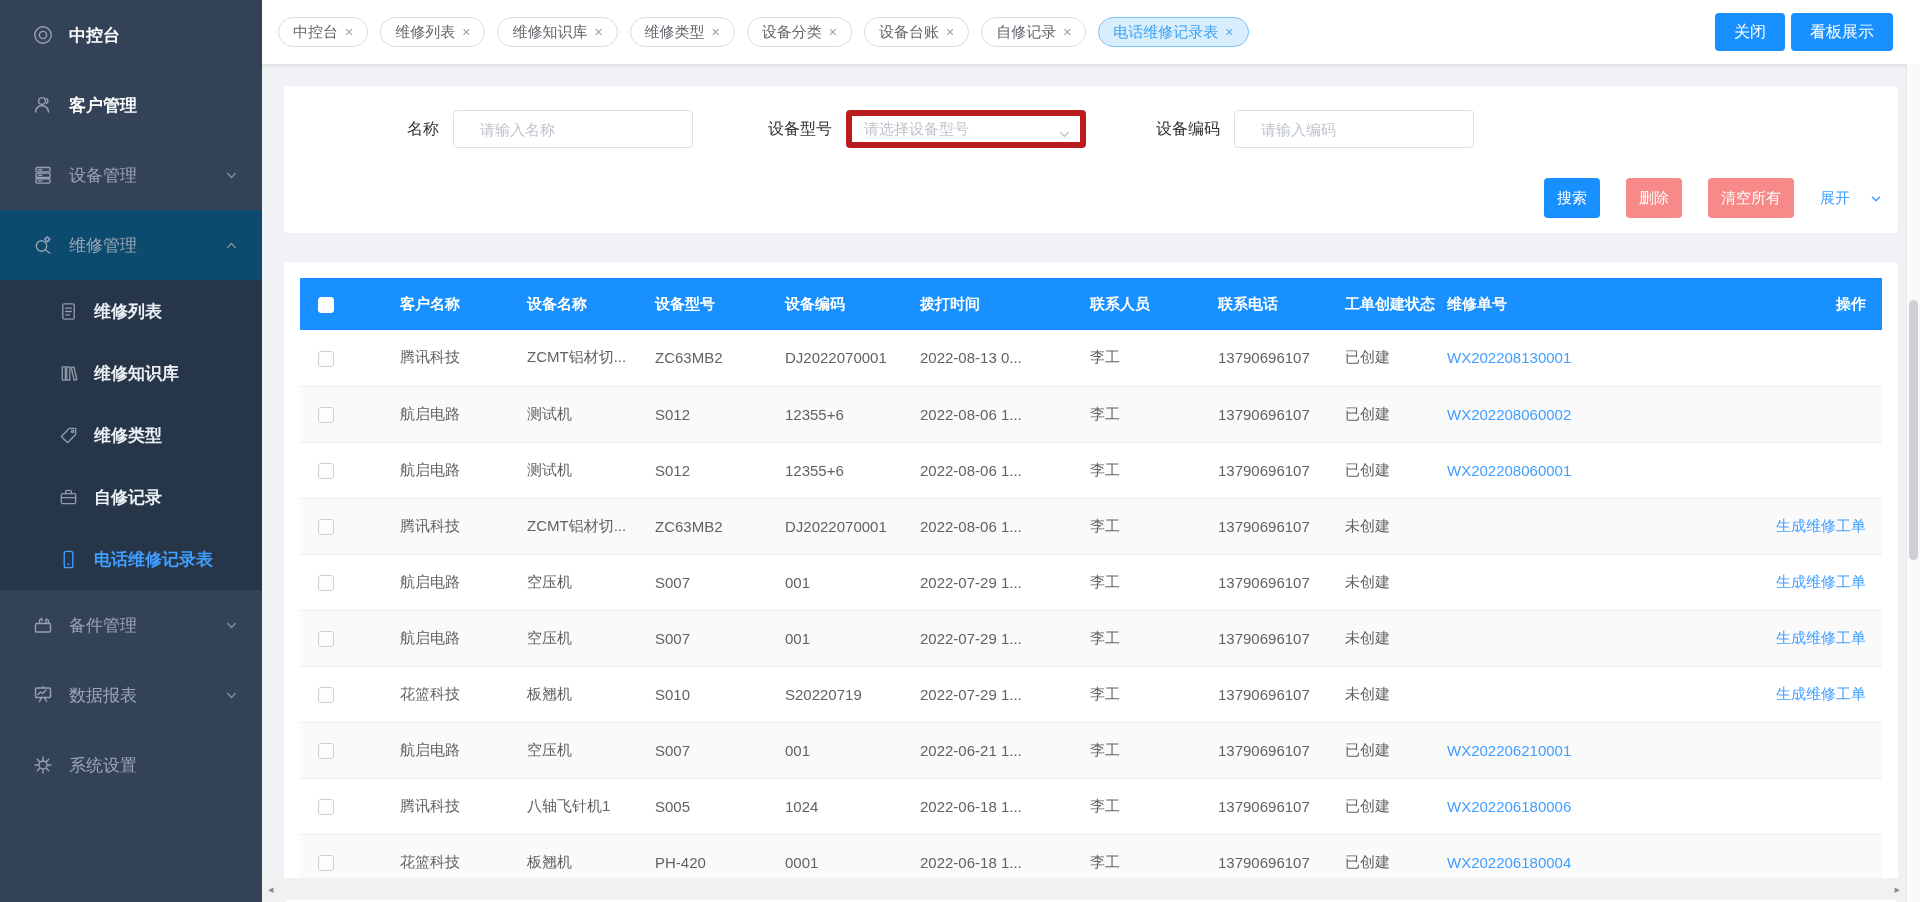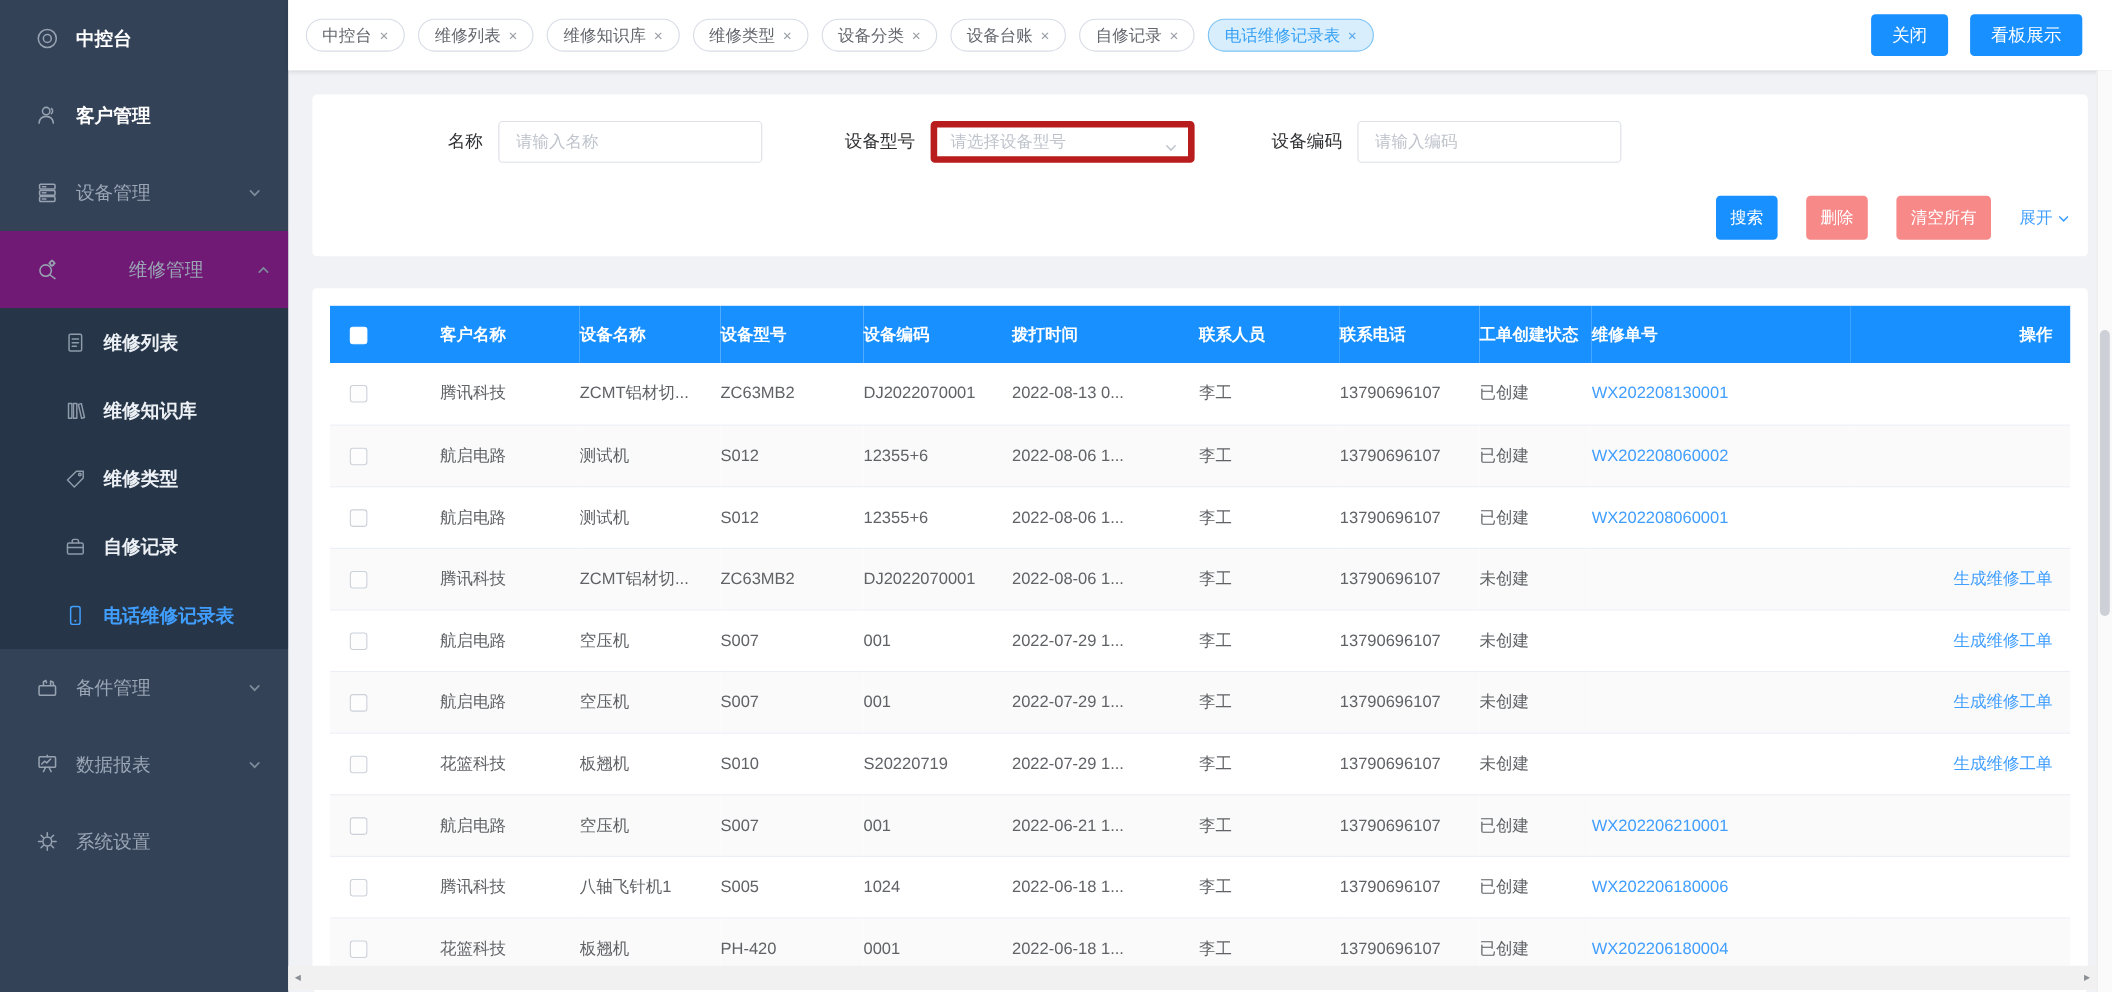--- a/index.html
+++ b/index.html
@@ -4,59 +4,59 @@
 <style>
   * { box-sizing: border-box; margin: 0; padding: 0; }
   html,body { width:1920px; height:902px; overflow:hidden; }
   body { font-family:"Liberation Sans","DejaVu Sans",sans-serif; background:#f0f2f5; }
   .app { position:relative; width:1920px; height:902px; overflow:hidden; }
 
   
   .sidebar { position:absolute; left:0; top:0; width:262px; height:902px; background:#344258; overflow:hidden; z-index:10; }
   .m-item { height:70px; display:flex; align-items:center; padding:0 24px 0 32px; color:#9aa6b5; font-size:17px; cursor:pointer; }
   .m-item.leaf { color:#ffffff; font-weight:bold; }
-  .m-item.open { background:#701a75;gap:48px; }
+  .m-item.open { background:#0c4a6e; }
   .m-label { margin-left:15px; white-space:nowrap; }
   .chev { margin-left:auto; color:#7e8b9a; display:flex; }
   .ic { width:22px; height:22px; flex:none; display:flex; }
   .ic svg { width:100%; height:100%; stroke:currentColor; fill:none; stroke-width:1.4; stroke-linecap:round; stroke-linejoin:round; }
   .m-item .ic { color:#97a2b1; }
   .submenu { background:#263648; }
   .s-item { height:62px; display:flex; align-items:center; padding:0 24px 0 58px; color:#edf1f6; font-size:17px; font-weight:bold; cursor:pointer; }
   .s-item .ic { color:#8f9bab; width:21px; height:21px; }
   .s-item.active { color:#409eff; }
   .s-item.active .ic { color:#409eff; }
 
   
   .main { position:absolute; left:262px; top:0; right:0; bottom:0; background:#f0f2f5; }
 
   .topbar { position:absolute; left:0; top:0; right:0; height:64px; background:#fff; box-shadow:0 1px 4px rgba(0,21,41,.12); display:flex; align-items:center; padding:0 27px 0 16px; z-index:20; }
   .tags { display:flex; gap:12px; align-items:center; flex:1; }
   .tag { height:30px; display:inline-flex; align-items:center; padding:0 14px; border:1px solid #d8dce5; border-radius:15px; background:#fff; color:#63676d; font-size:15px; cursor:pointer; white-space:nowrap; }
   .tag .x { margin-left:7px; color:#9aa0a6; font-size:14px; line-height:1; }
   .tag.active { background:#d9eefc; border-color:#7cc3f5; color:#38a1f5; }
   .tag.active .x { color:#58a9ea; }
-  .top-btn { height:38px; padding:0 19px; background:#1890ff; color:#fff; font-size:16px; border:none; border-radius:4px; margin-left:20px; cursor:pointer; white-space:nowrap; }
+  .top-btn { height:38px; padding:0 19px; background:#1890ff; color:#fff; font-size:16px; border:none; border-radius:4px; margin-left:6px; cursor:pointer; white-space:nowrap; }
 
   .card { position:absolute; background:#fff; border-radius:4px; }
   .search-card { left:22px; top:86px; width:1614px; height:147px; }
   .form-row { display:flex; align-items:center; padding-top:24px; }
   .fgroup { display:flex; align-items:center; }
   .fgroup .flabel { font-size:16px; color:#303133; margin-right:14px; white-space:nowrap; }
   .g1 { margin-left:123px; } .g2 { margin-left:75px; } .g3 { margin-left:70px; }
-  .tinput { width:240px; height:38px; border:1px solid #dcdfe6; border-radius:4px; padding:0 15px; font-size:15px; color:#606266; outline:none; font-family:inherit; }
+  .tinput { width:240px; height:38px; border:1px solid #dcdfe6; border-radius:4px; padding:0 26px; font-size:15px; color:#606266; outline:none; font-family:inherit; }
   .tinput::placeholder { color:#bfc4cc; }
   .fselect { position:relative; width:240px; height:38px; border:6px solid #b91c1c; border-radius:4px; display:flex; align-items:center; padding:0 30px 0 12px; cursor:pointer; background:#fff; }
   .fselect .ph { font-size:15px; color:#bfc4cc; white-space:nowrap; }
   .fselect .sel-chev { position:absolute; right:9px; top:12px; color:#c0c4cc; display:flex; }
   .actions-row { display:flex; justify-content:flex-end; align-items:center; margin-top:30px; padding-right:16px; gap:26px; }
   .btn { height:40px; border:none; border-radius:4px; color:#fff; font-size:15px; padding:0 13px; cursor:pointer; white-space:nowrap; }
   .btn.primary { background:#1890ff; }
   .btn.danger { background:#f78989; }
-  .expand-link { color:#409eff; font-size:15px; display:flex; align-items:center; gap:4px; cursor:pointer; white-space:nowrap; }
+  .expand-link { color:#409eff; font-size:15px; display:flex; align-items:center; gap:20px; cursor:pointer; white-space:nowrap; }
   .expand-link .ec { display:flex; margin-top:2px; }
 
   .table-card { left:22px; top:262px; width:1614px; height:640px; padding:16px; overflow:hidden; }
   table { width:1582px; border-collapse:collapse; table-layout:fixed; }
   thead th { background:#1890ff; color:#fff; font-weight:bold; font-size:15px; height:52px; text-align:left; padding:0; white-space:nowrap; }
   tbody td { height:56px; font-size:15px; color:#606266; border-bottom:1px solid #ebeef5; padding:0 8px 0 0; white-space:nowrap; overflow:hidden; text-overflow:ellipsis; background:#fff; }
   tbody tr:nth-child(even) td { background:#fafafa; }
   .cbcell { padding-left:18px !important; }
   th.act, td.act { text-align:right; padding-right:16px !important; }
   .cb { display:inline-block; width:16px; height:16px; border:1px solid #ccd1d9; border-radius:3px; background:#fdfdfd; vertical-align:middle; cursor:pointer; }

